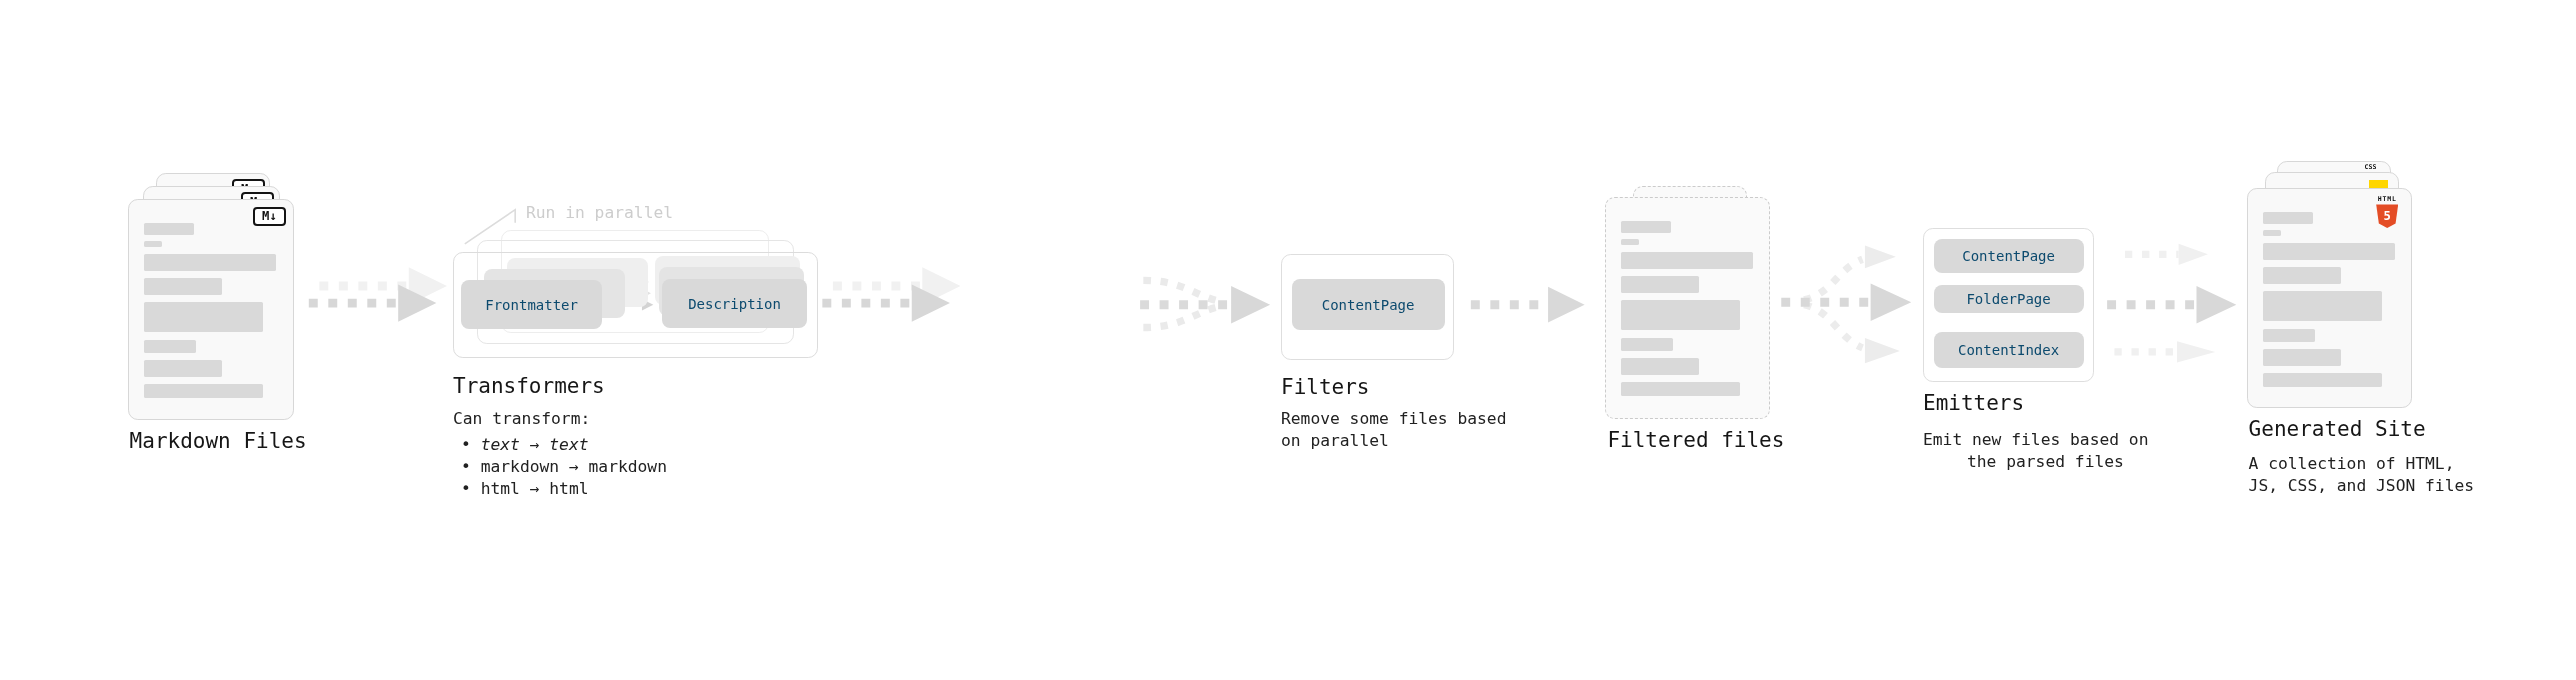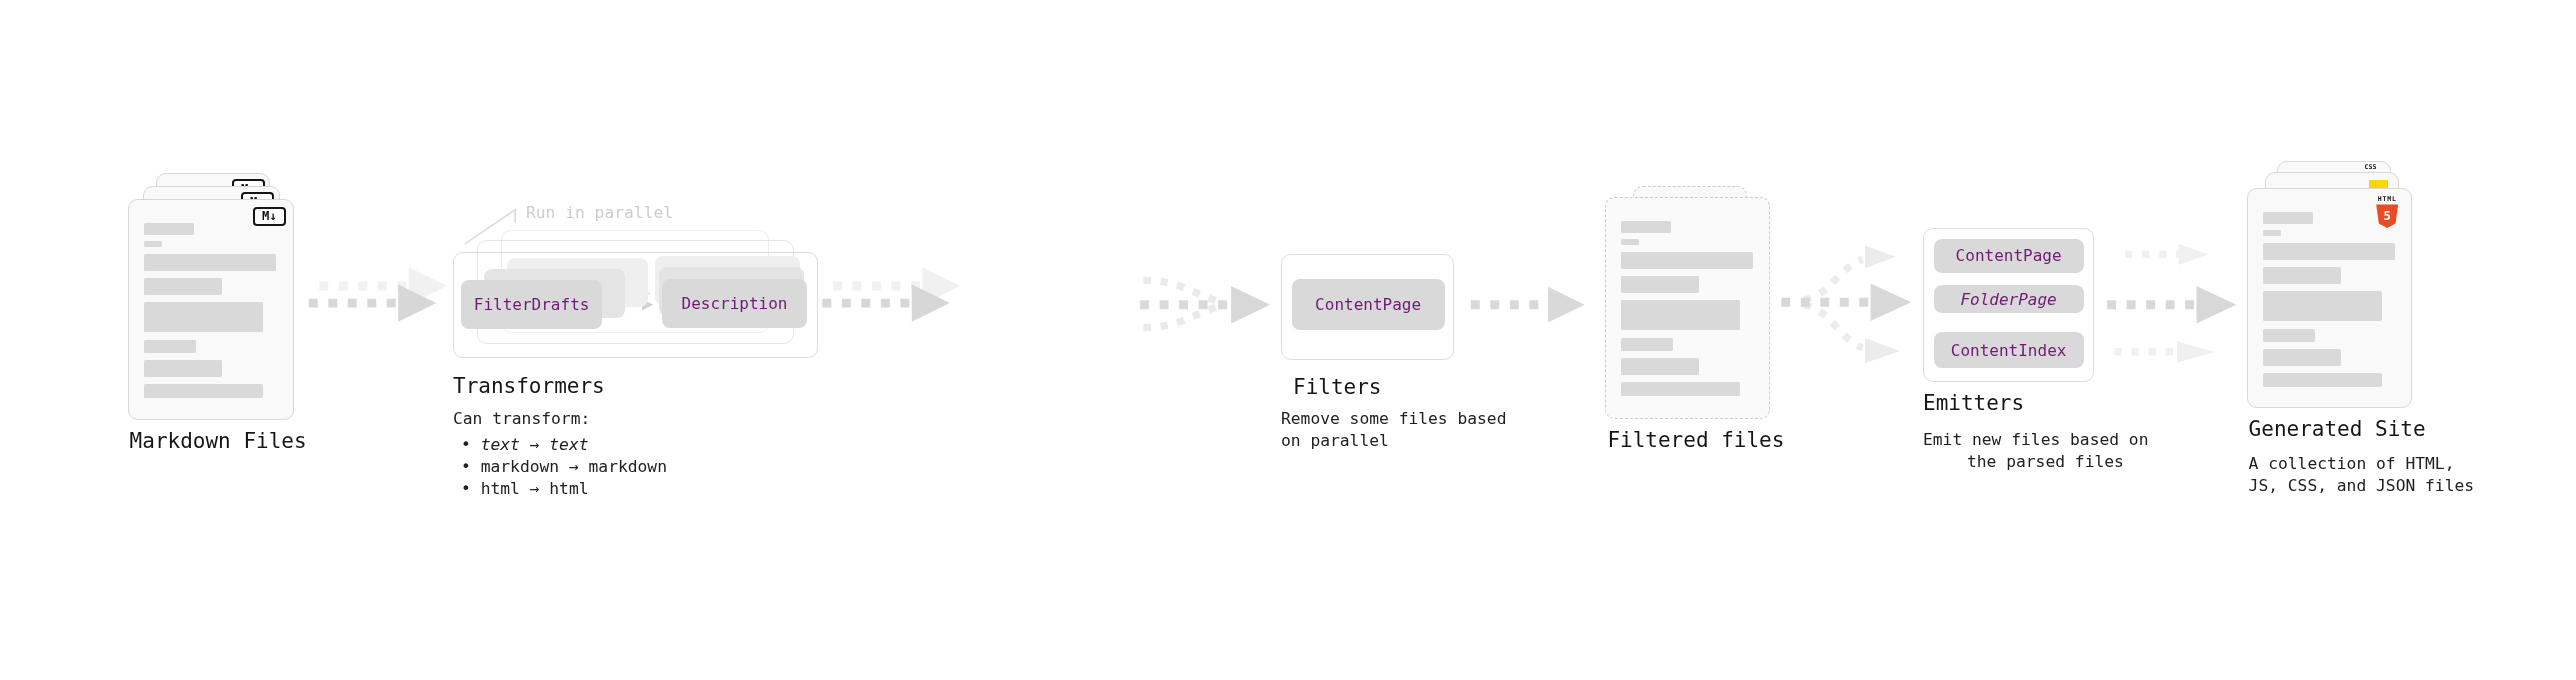--- a/index.html
+++ b/index.html
@@ -21,21 +21,21 @@
   .b7{width:78px;height:17px;margin-bottom:6.5px;}
   .b8{width:119px;height:14px;}
   .title{position:absolute;font-size:21px;font-weight:500;color:#161616;white-space:nowrap;z-index:5;}
   .body{position:absolute;font-size:16.3px;color:#212121;white-space:pre;z-index:5;}
   .annotation{position:absolute;font-size:16.3px;color:#cdcdcd;white-space:nowrap;z-index:5;}
   .frame{position:absolute;border:1.6px solid #dcdcdc;border-radius:9.8px;background:transparent;box-sizing:border-box;}
   .frame.l1{border-color:#e5e5e5;}
   .frame.l2{border-color:#ededed;}
   .panel{position:absolute;border:1.6px solid #dedede;border-radius:9.8px;background:#ffffff;box-sizing:border-box;}
   .chip{position:absolute;background:#d9d9d9;border-radius:8.1px;display:flex;align-items:center;justify-content:center;
-        font-size:16px;color:#701a75;z-index:4;white-space:nowrap;}
+        font-size:14px;color:#0c4a6e;z-index:4;white-space:nowrap;}
   .ghost1{background:#e4e4e4;z-index:3;}
   .ghost2{background:#efefef;z-index:2;}
   .md-badge{position:absolute;top:6.5px;right:7.3px;width:32.5px;height:19.5px;border:2.4px solid #141414;border-radius:4.1px;
             background:#ffffff;display:flex;align-items:center;justify-content:center;
             font-weight:bold;font-size:12.2px;color:#141414;box-sizing:border-box;}
   .h5-badge{position:absolute;top:7.3px;right:9.8px;width:28px;text-align:center;}
   .h5-word{font-size:6.5px;line-height:7.3px;font-weight:700;color:#111;letter-spacing:0.8px;}
   .h5-shield{width:22px;height:23.6px;margin:0.8px auto 0;background:#e44d26;color:#fff;font-size:12.2px;font-weight:700;
              display:flex;align-items:center;justify-content:center;
              clip-path:polygon(0 0,100% 0,88% 81%,50% 100%,12% 81%);}
@@ -142,38 +142,38 @@
   </div>
 
   <div class="node" style="left:453px;top:203px;width:374px;height:325px;">
     <div class="annotation" style="left:73px;top:0px;">Run in parallel</div>
     <div class="frame l2 z1" style="left:48px;top:27px;width:268px;height:103px;"></div>
     <div class="frame l1 z1" style="left:24.4px;top:37px;width:317px;height:104px;"></div>
     <div class="frame z1" style="left:0px;top:49px;width:365px;height:106px;"></div>
 
     <div class="chip ghost2" style="left:54px;top:55px;width:141px;height:49px;"></div>
     <div class="chip ghost1" style="left:31px;top:66px;width:141px;height:49px;"></div>
-    <div class="chip" style="left:8.1px;top:77px;width:141px;height:49px;">FilterDrafts</div>
+    <div class="chip" style="left:8.1px;top:77px;width:141px;height:49px;">Frontmatter</div>
 
     <div class="chip ghost2" style="left:202px;top:53px;width:145px;height:49px;"></div>
     <div class="chip ghost1" style="left:206px;top:64px;width:145px;height:49px;"></div>
     <div class="chip" style="left:209px;top:76px;width:145px;height:49px;">Description</div>
 
     <div class="title" style="left:0px;top:171px;">Transformers</div>
     <div class="body" style="left:0px;top:206px;">Can transform:</div>
     <div class="body" style="left:8.1px;top:232px;font-style:italic;">• text → text</div>
     <div class="body" style="left:8.1px;top:254px;">• markdown → markdown</div>
     <div class="body" style="left:8.1px;top:276px;">• html → html</div>
   </div>
 
 
   <div class="node" style="left:1281px;top:254px;width:244px;height:211px;">
     <div class="panel" style="left:0px;top:0px;width:173px;height:106px;"></div>
     <div class="chip" style="left:10.6px;top:25px;width:153px;height:51px;">ContentPage</div>
-    <div class="title" style="left:12px;top:121px;text-align:right;">Filters</div>
+    <div class="title" style="left:0px;top:121px;text-align:right;">Filters</div>
     <div class="body" style="left:0px;top:155px;">Remove some files based</div>
     <div class="body" style="left:0px;top:177px;">on parallel</div>
   </div>
 
   <div class="node" style="left:1605px;top:163px;width:211px;height:325px;">
     <div class="card dash z1" style="left:28.4px;top:23px;width:114px;height:89px;"></div>
     <div class="card dash z3" style="left:0px;top:34px;width:165px;height:222px;">
       <div class="bars">
         <div class="bar b1"></div>
         <div class="bar b2"></div>
@@ -184,21 +184,21 @@
         <div class="bar b7"></div>
         <div class="bar b8"></div>
       </div>
     </div>
     <div class="title" style="left:2.4px;top:265px;">Filtered files</div>
   </div>
 
   <div class="node" style="left:1923px;top:228px;width:244px;height:260px;">
     <div class="panel" style="left:0px;top:0px;width:171px;height:154px;"></div>
     <div class="chip" style="left:10.6px;top:10.6px;width:150px;height:34px;">ContentPage</div>
-    <div class="chip" style="left:10.6px;top:57px;width:150px;height:28px;font-style:italic;">FolderPage</div>
+    <div class="chip" style="left:10.6px;top:57px;width:150px;height:28px;">FolderPage</div>
     <div class="chip" style="left:10.6px;top:104px;width:150px;height:36px;">ContentIndex</div>
     <div class="title" style="left:0px;top:163px;">Emitters</div>
     <div class="body" style="left:0px;top:202px;">Emit new files based on</div>
     <div class="body" style="left:0px;top:224px;margin-left:44px;">the parsed files</div>
   </div>
 
   <div class="node" style="left:2247px;top:150px;width:228px;height:358px;">
     <div class="card solid z1" style="left:30px;top:10.6px;width:114px;height:89px;">
       <div class="css-badge">
         <div class="css-word">CSS</div>

